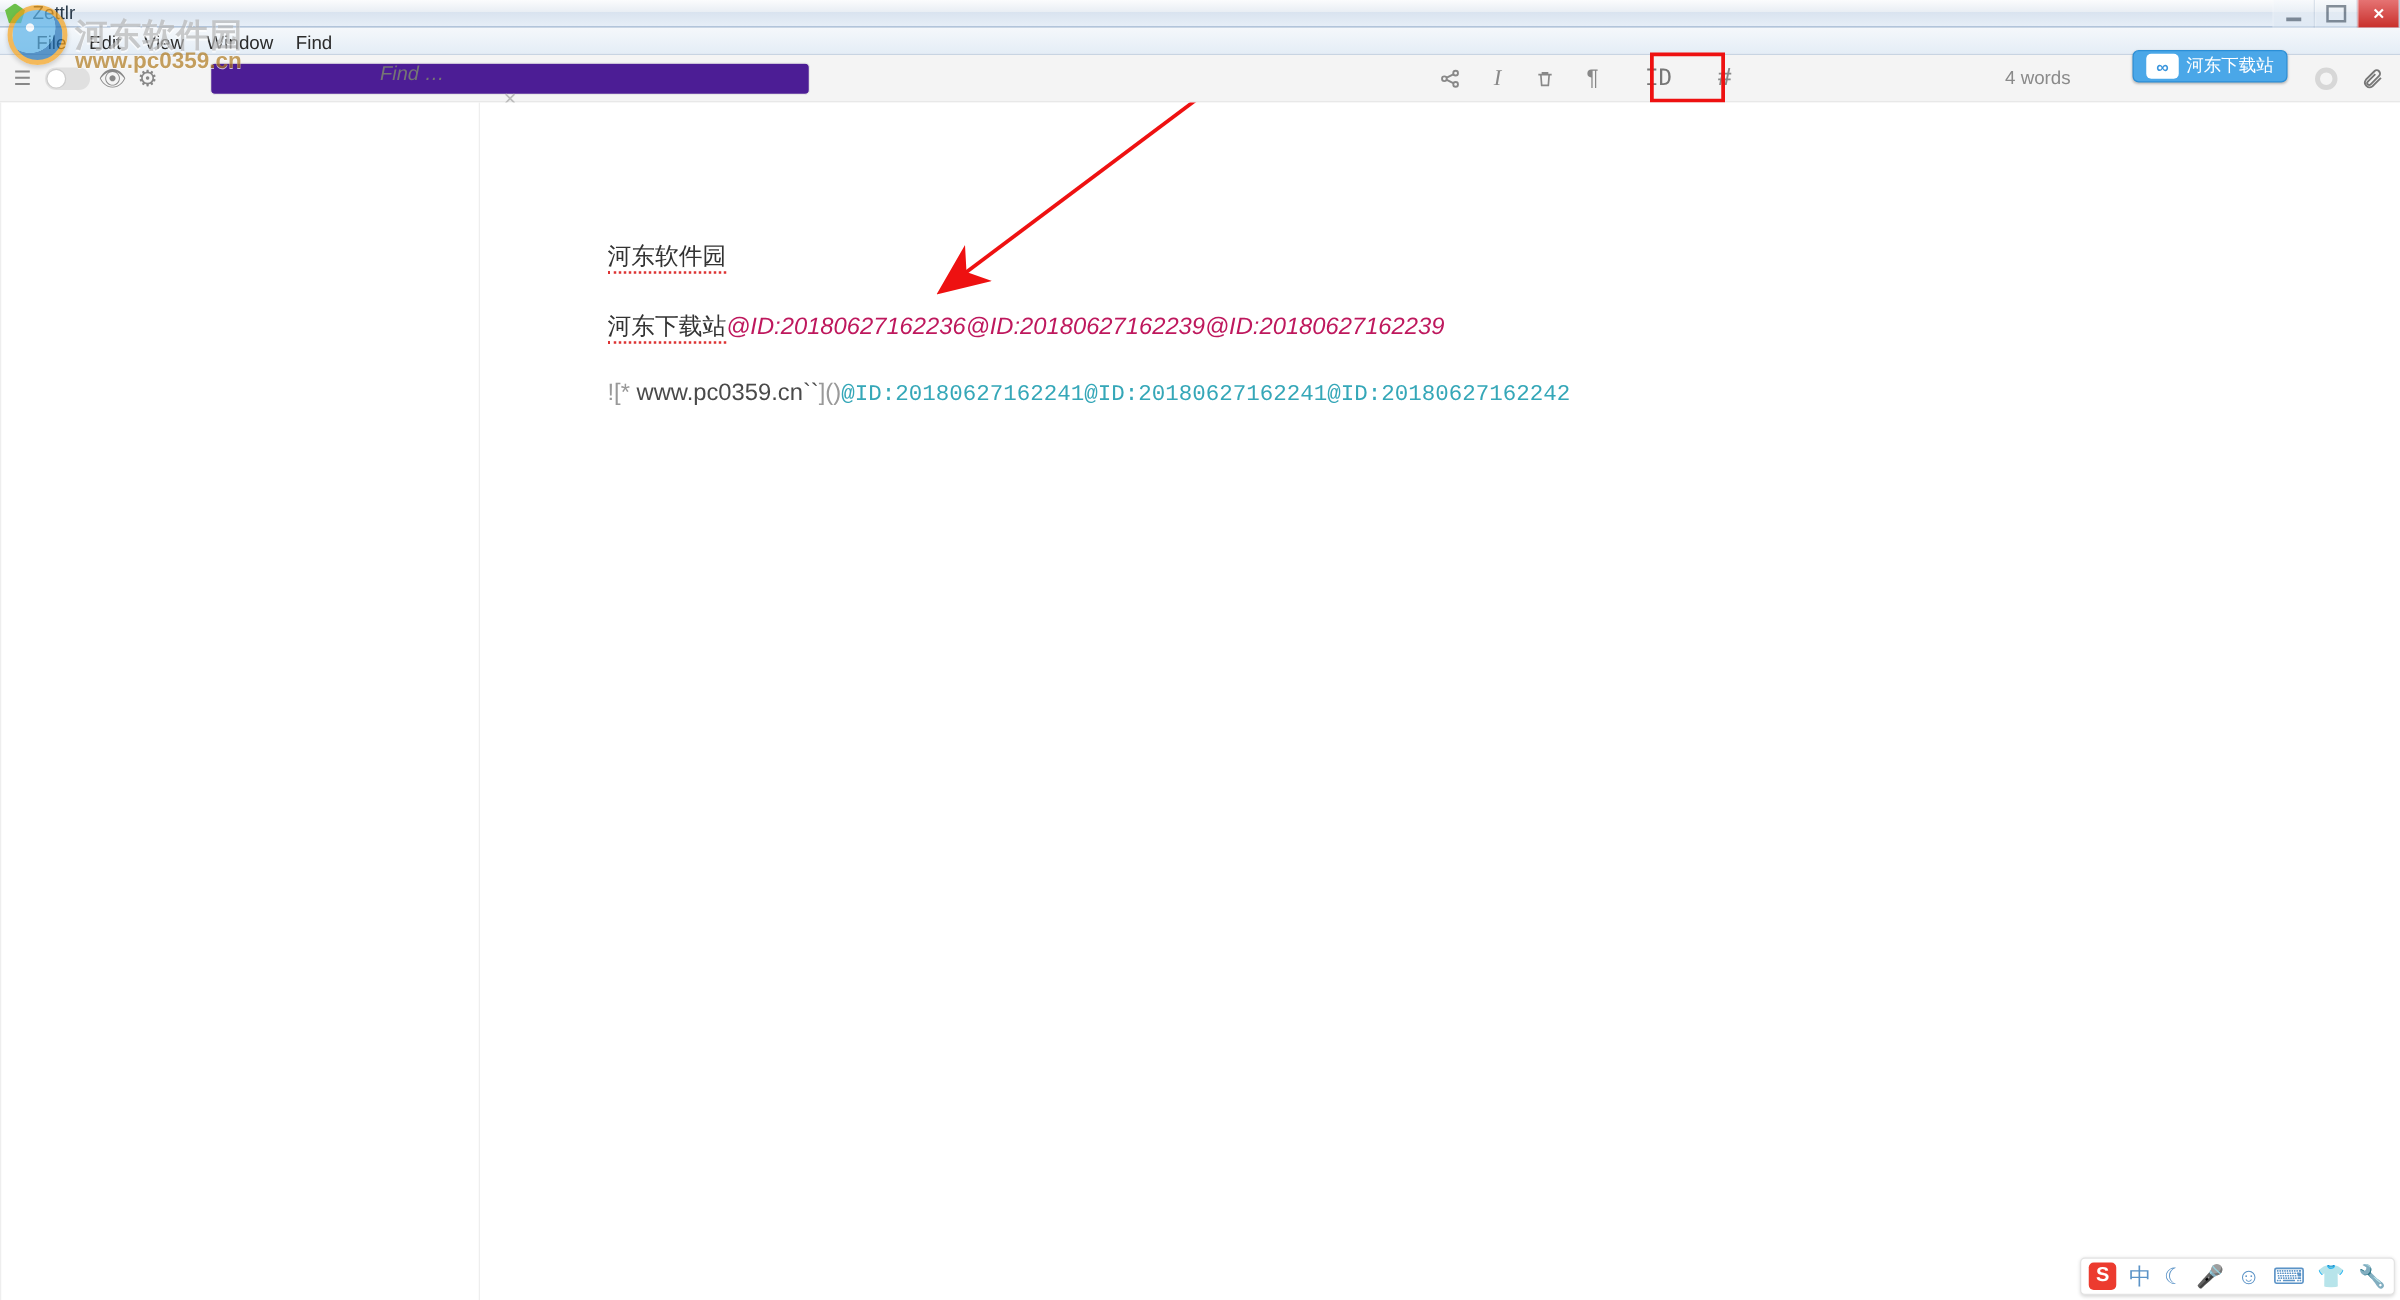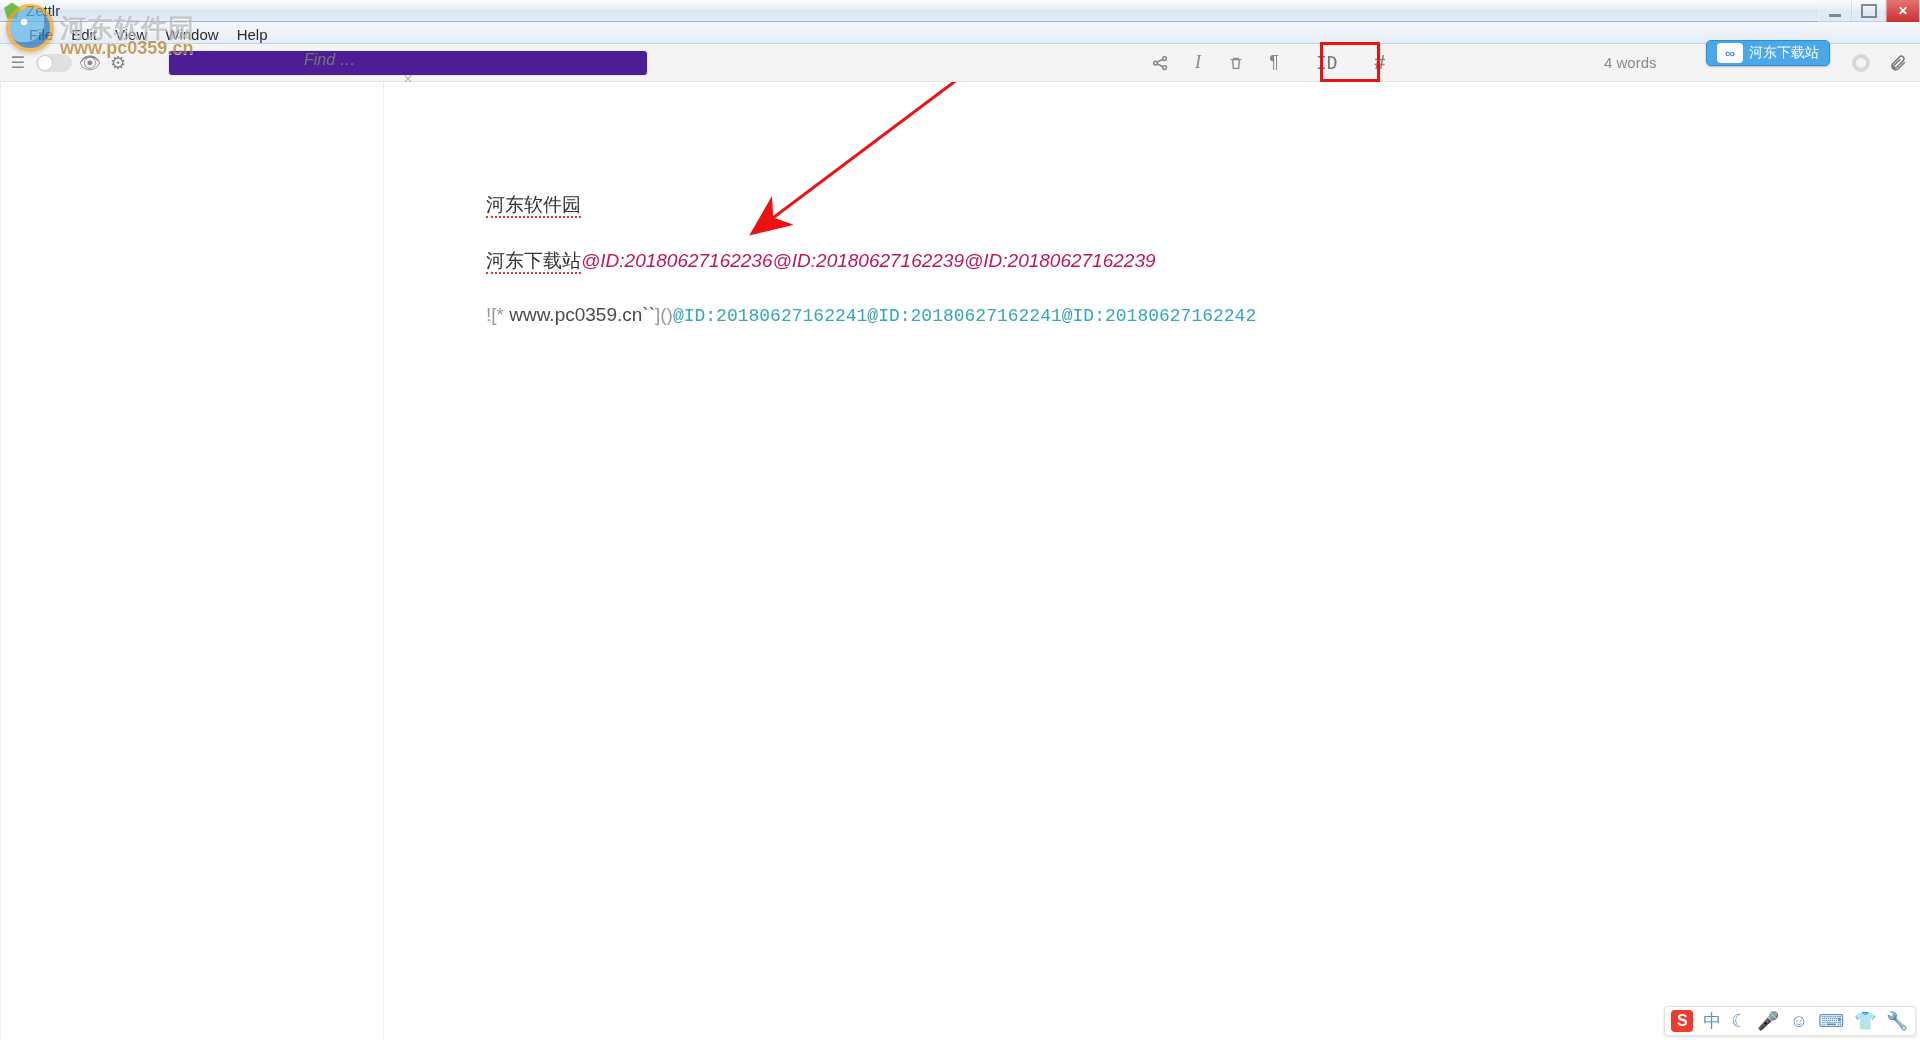--- a/index.html
+++ b/index.html
@@ -167,21 +167,21 @@
     <div class="win-btn max dim"></div>
     <div class="win-btn close"></div>
   </div>
 </div>
 
 <div class="menubar">
   <span>File</span>
   <span>Edit</span>
   <span>View</span>
   <span>Window</span>
-  <span>Help</span>
+  <span>Find</span>
 </div>
 
 <div class="toolbar">
   <div class="seg-left">
     <div class="tb-ico small">☰</div>
     <div class="toggle-dark"></div>
     <div class="tb-ico">👁</div>
     <div class="tb-ico">⚙</div>
   </div>
   <div class="search-wrap">

